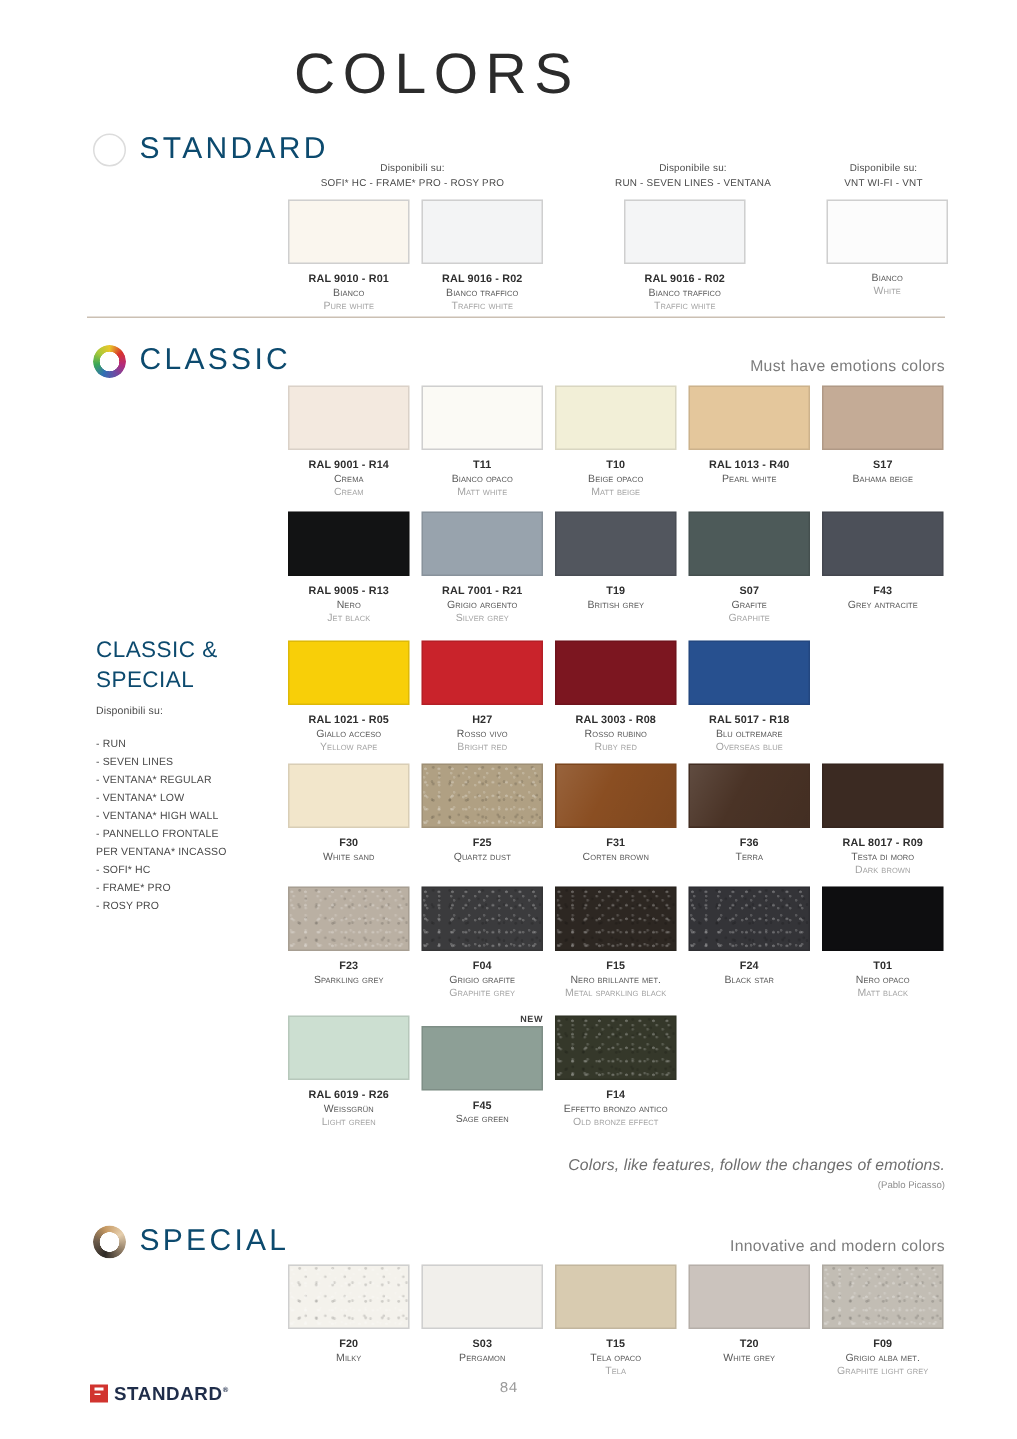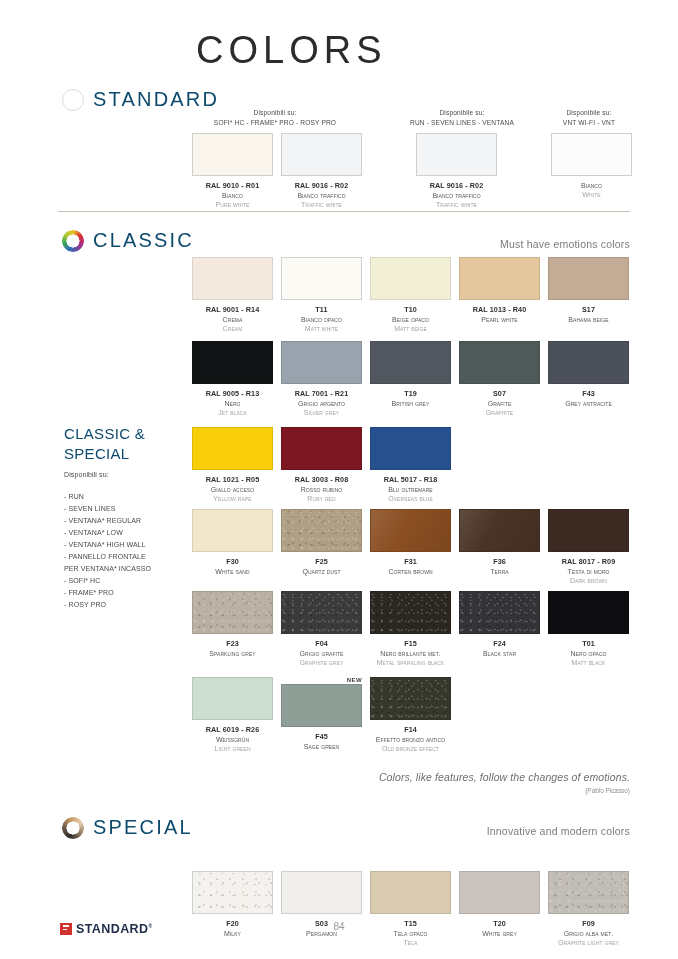--- a/index.html
+++ b/index.html
@@ -139,21 +139,21 @@
   .logo-mark::after {
     content: ""; position: absolute; left: 3px; top: 5.6px;
     width: 3.6px; height: 1.8px; background: #fff;
   }
   .logo-text {
     font-size: 12.5px; font-weight: 700; color: #1f2d4a; letter-spacing: .4px;
   }
   .logo-tm { font-size: 5px; color: #1f2d4a; vertical-align: super; }
   .pagenum {
     position: absolute; left: 0; right: 0; top: 921px; text-align: center;
-    font-size: 10px; color: #9b9b9b;
+    font-size: 10px; color: #9b9b9b; font-family: Liberation Mono, monospace;
   }
 </style>
 </head>
 <body>
 
 <div class="page">
 
   <div class="title">COLORS</div>
 
   <div class="section-head" style="left:62px; top:88px;">
@@ -318,20 +318,28 @@
   <div class="row" id="row-cs-0" style="left:192px; top:427px;">
       <div class="cell">
         <div class="chip" style="background: rgb(248, 207, 8);"></div>
         <div class="lbl">
           <div class="code">RAL 1021 - R05</div>
           <div class="it">Giallo acceso</div>
           <div class="en">Yellow rape</div>
         </div>
       </div>
       <div class="cell">
+        <div class="chip" style="background: rgb(201, 35, 43);"></div>
+        <div class="lbl">
+          <div class="code">H27</div>
+          <div class="it">Rosso vivo</div>
+          <div class="en">Bright red</div>
+        </div>
+      </div>
+      <div class="cell">
         <div class="chip" style="background: rgb(124, 22, 32);"></div>
         <div class="lbl">
           <div class="code">RAL 3003 - R08</div>
           <div class="it">Rosso rubino</div>
           <div class="en">Ruby red</div>
         </div>
       </div>
       <div class="cell">
         <div class="chip" style="background: rgb(39, 80, 143);"></div>
         <div class="lbl">
@@ -448,21 +456,21 @@
 
   <div class="quote">Colors, like features, follow the changes of emotions.</div>
   <div class="quote-attr">(Pablo Picasso)</div>
 
   <div class="section-head" style="left:62px; top:816px;">
     <span class="ring special"></span>
     <span class="section-title">SPECIAL</span>
   </div>
   <div class="tagline" style="top:825px;">Innovative and modern colors</div>
 
-  <div class="row" id="row-special" style="left:192px; top:843px;margin-top:28px;">
+  <div class="row" id="row-special" style="left:192px; top:843px;">
       <div class="cell">
         <div class="chip outline tex" style="background: rgb(244, 242, 236);"></div>
         <div class="lbl">
           <div class="code">F20</div>
           <div class="it">Milky</div>
         </div>
       </div>
       <div class="cell">
         <div class="chip outline" style="background: rgb(241, 239, 235);"></div>
         <div class="lbl">

